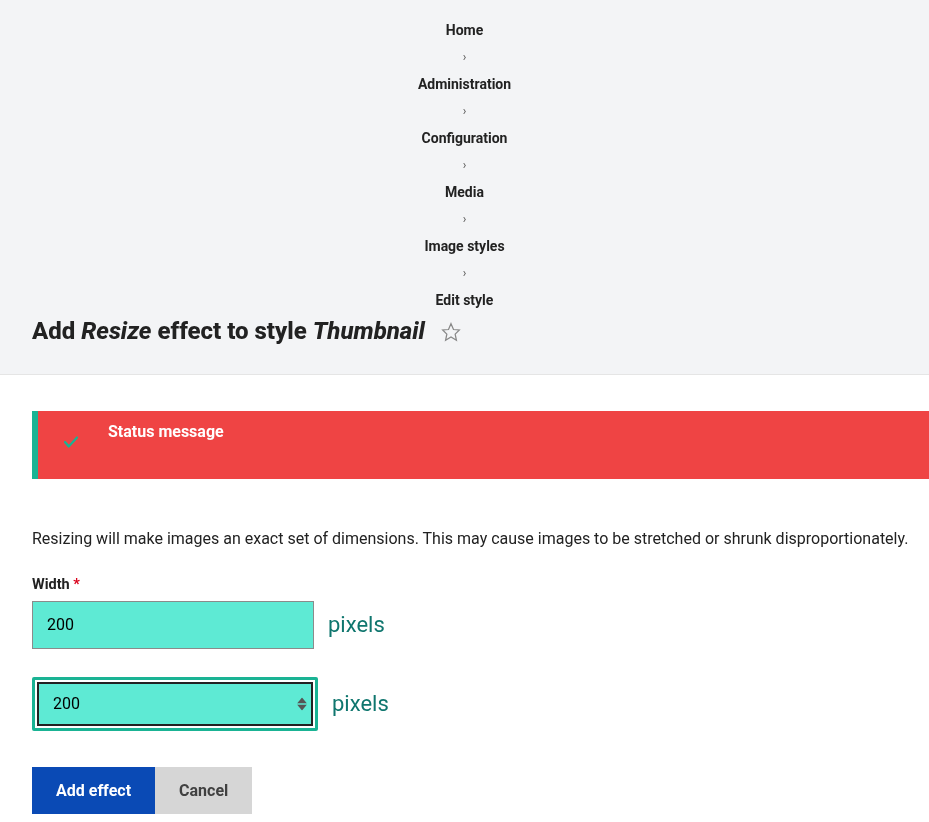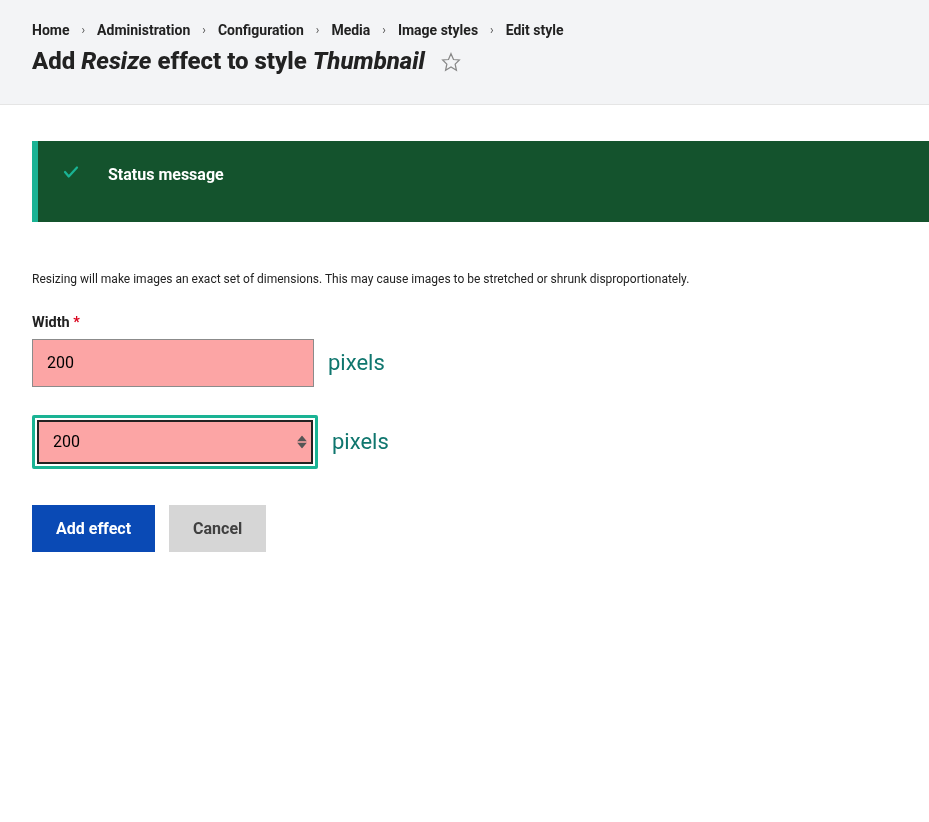--- a/index.html
+++ b/index.html
@@ -18,20 +18,21 @@
       border-bottom: 1px solid #e5e5e5;
     }
     .breadcrumb {
       display: flex;
       align-items: center;
       gap: 12px;
       font-size: 14px;
       font-weight: 700;
       color: #222;
       margin-bottom: 10px;
+      flex-direction: column;
     }
     .breadcrumb-item {
       cursor: pointer;
     }
     .breadcrumb-sep {
       font-size: 12px;
       color: #555;
       font-weight: 400;
     }
     .page-title {
@@ -50,23 +51,23 @@
       display: inline-flex;
       margin-left: 6px;
     }
     .content-region {
       padding: 0 0 40px 32px;
     }
     .messages {
       margin-top: 36px;
     }
     .message {
-      background: #14532d;
+      background: #ef4444;
       color: #fff;
-      padding: 24px 28px 24px 70px;
+      padding: 11px 28px 24px 70px;
       position: relative;
       margin-bottom: 32px;
       border-left: 6px solid;
     }
     .message.status {
       border-left-color: #1ab394;
     }
     .message.error {
       border-left-color: #e74c3c;
     }
@@ -78,21 +79,21 @@
     .message-heading {
       font-weight: 700;
       font-size: 16px;
       margin-bottom: 14px;
     }
     .message-body {
       font-size: 16px;
       color: #e8e8e8;
     }
     .description {
-      font-size: 12px;
+      font-size: 16px;
       color: #222;
       margin: 50px 0 28px 0;
       padding-right: 20px;
     }
     .form-item {
       margin-bottom: 28px;
     }
     .form-label {
       font-size: 14.5px;
       font-weight: 700;
@@ -109,40 +110,39 @@
       align-items: center;
       gap: 14px;
     }
     .number-input {
       width: 282px;
       height: 48px;
       border: 1px solid #8b8b8b;
       padding: 0 14px;
       font-size: 16px;
       font-family: inherit;
-      background: #fca5a5;
+      background: #5eead4;
     }
     .focused-wrap {
       border: 3px solid #1ab394;
       border-radius: 2px;
       display: inline-block;
       padding: 2px;
     }
     .focused-wrap .number-input {
       border: 2px solid #222;
       width: 276px;
       height: 44px;
     }
     .suffix {
       font-size: 22px;
       color: #0f766e;
     }
     .actions {
       display: flex;
-      gap: 14px;
       margin-top: 36px;
     }
     .btn {
       border: none;
       padding: 14px 24px;
       font-size: 16px;
       font-weight: 700;
       cursor: pointer;
       font-family: inherit;
     }

